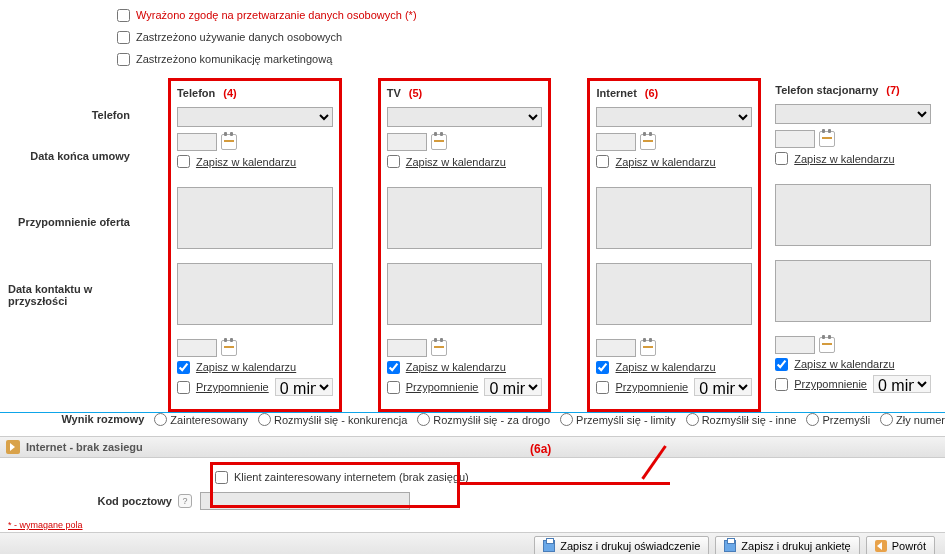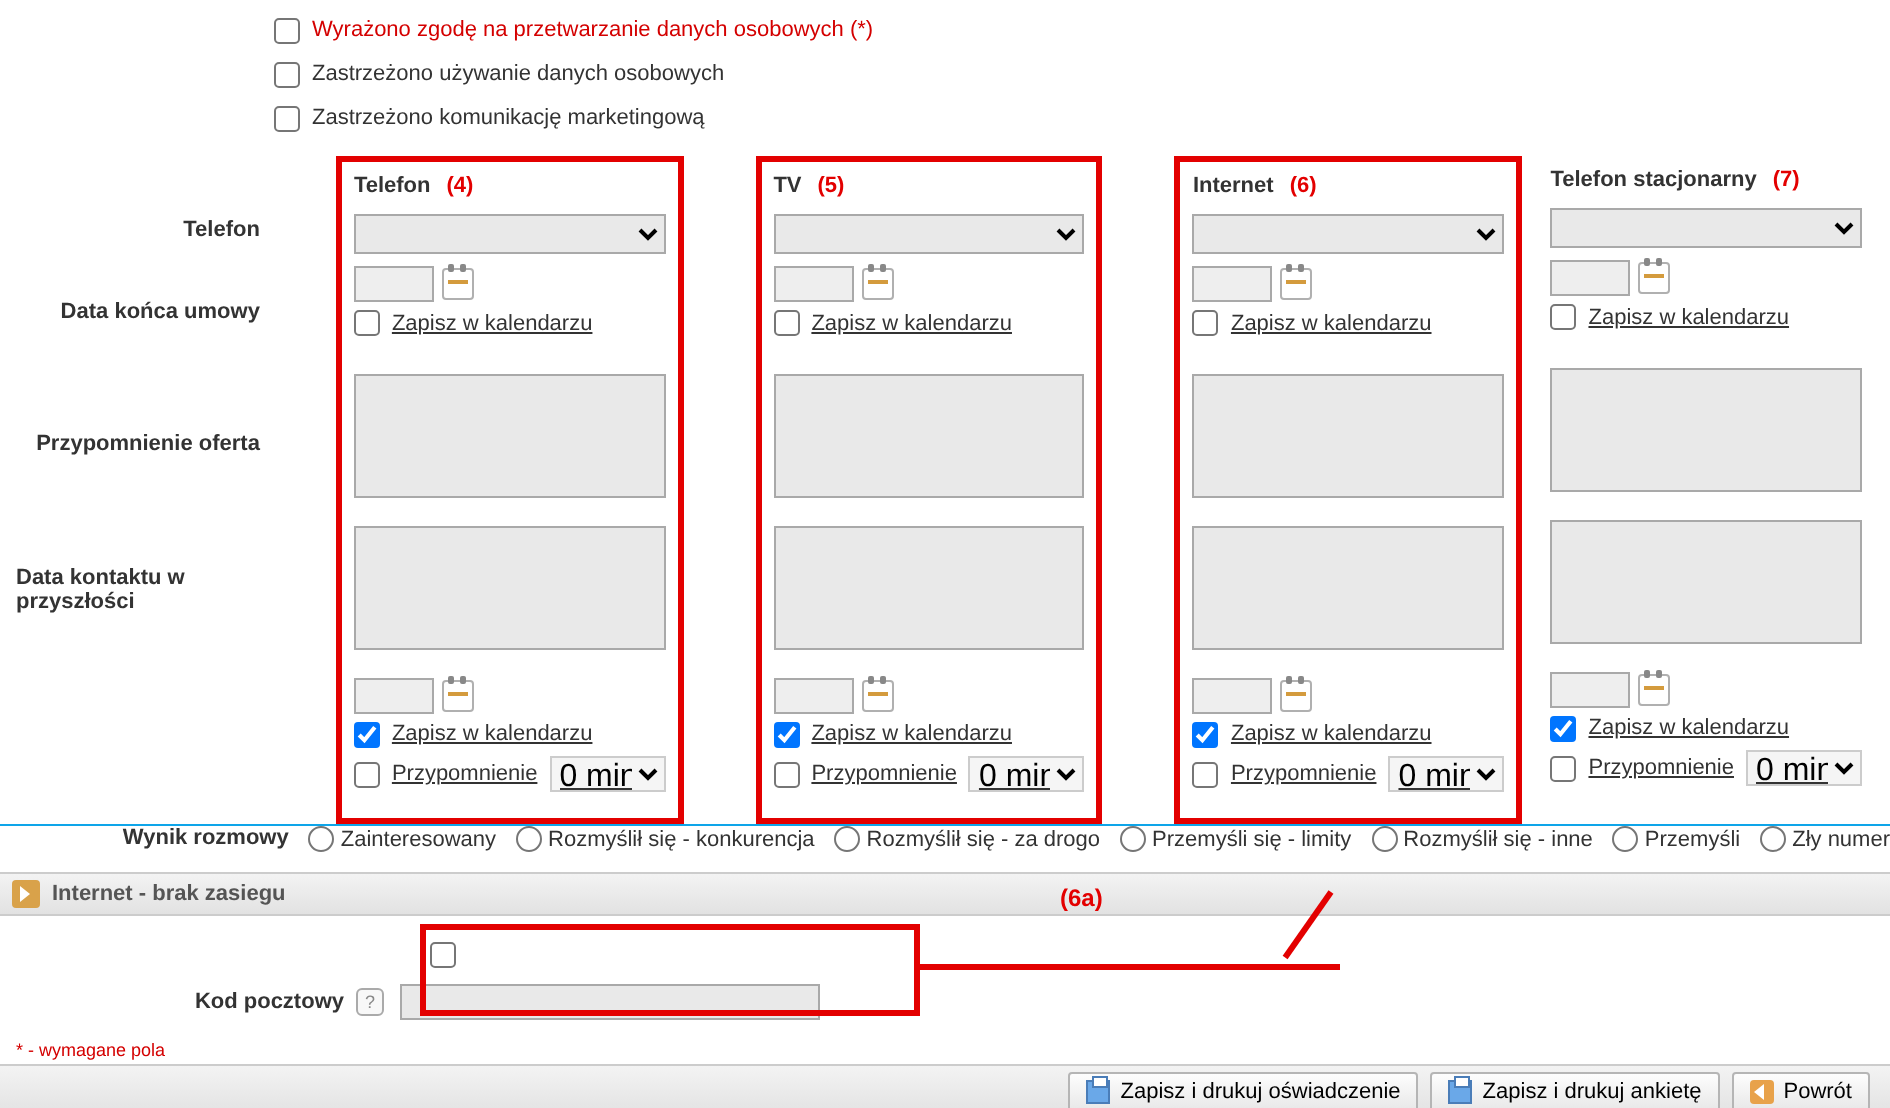--- a/index.html
+++ b/index.html
@@ -5,21 +5,21 @@
   * { box-sizing: border-box; }
   body {
     margin: 0;
     font-family: Tahoma, Verdana, Arial, sans-serif;
     font-size: 11px;
     color: #333;
     background: #fff;
     width: 945px;
   }
   .top-section { padding: 4px 0 8px 0; }
-  .chk-row { display: flex; align-items: center; height: 22px; padding-left: 117px; margin-left: 20px; }
+  .chk-row { display: flex; align-items: center; height: 22px; padding-left: 117px; }
   .chk-row.consent { color: #d40000; }
   .chk { width: 13px; height: 13px; margin: 0 6px 0 0; }
 
   .service-grid { display: flex; padding-left: 8px; }
   .label-col { width: 180px; display: flex; flex-direction: column; }
   .label-cell { display: flex; align-items: center; justify-content: flex-end; padding-right: 10px; font-weight: bold; color: #333; }
   .h-header { height: 24px; }
   .h-operator { height: 26px; align-items: center; }
   .h-date { height: 54px; padding-top: 2px; }
   .h-uwagi { height: 76px; padding-top: 4px; }
@@ -63,21 +63,21 @@
   .box6a { position: absolute; left: 210px; top: 4px; width: 250px; height: 46px; border: 3px solid #e30000; pointer-events: none; }
   .label6a { position: absolute; left: 530px; top: -16px; color: #e30000; font-weight: bold; font-size: 12px; }
   .line6a-h { position: absolute; left: 460px; top: 24px; width: 210px; height: 3px; background: #e30000; }
   .line6a-d { position: absolute; left: 664px; top: -12px; width: 3px; height: 40px; background: #e30000; transform: rotate(35deg); transform-origin: top; }
 
   .kp-row { display: flex; align-items: center; height: 26px; padding-left: 8px; }
   .kp-row .lbl { width: 170px; text-align: right; padding-right: 6px; font-weight: bold; }
   .help-icon { width: 14px; height: 14px; border: 1px solid #aaa; border-radius: 3px; background: #f8f8f8; display: inline-flex; align-items: center; justify-content: center; font-size: 9px; color: #888; margin-right: 8px; }
   .kp-input { width: 210px; height: 18px; border: 1px solid #a9a9a9; background: #e9e9e9; }
 
-  .req-note { font-size: 9px; color: #d40000; padding: 2px 8px; }
+  .req-note { font-size: 9px; color: #d40000; padding: 2px 8px; text-decoration: underline; }
 
   .bottom-bar { height: 26px; background: linear-gradient(#f3f3f3, #e2e2e2); border-top: 1px solid #ccc; display: flex; align-items: center; justify-content: flex-end; padding-right: 10px; gap: 6px; }
   .btn { height: 20px; border: 1px solid #b5b5b5; background: linear-gradient(#fdfdfd,#e8e8e8); display: inline-flex; align-items: center; padding: 0 8px; font-size: 11px; cursor: pointer; border-radius: 2px; gap: 5px; }
   .btn-icon { width: 12px; height: 12px; }
   .btn-icon.printer { background: #6aa8e8; border: 1px solid #4a7db8; position: relative; }
   .btn-icon.printer::after { content:""; position:absolute; left:2px; top:-3px; width:6px; height:4px; background:#fff; border:1px solid #4a7db8; }
   .btn-icon.back { background: #e8a24a; border-radius: 2px; position: relative; }
   .btn-icon.back::after { content:""; position:absolute; left:2px; top:2px; width:0; height:0; border-top:4px solid transparent; border-bottom:4px solid transparent; border-right:5px solid #fff; }
 </style>
 </head>
@@ -294,20 +294,21 @@
   <span class="icon-arrow"></span>
   <span>Internet - brak zasiegu</span>
 </div>
 
 <div class="internet-box">
   <span class="label6a">(6a)</span>
   <div class="line6a-h"></div>
   <div class="line6a-d"></div>
   <div class="chk-row2">
     <input type="checkbox" class="chk" style="">
+    <span>Klient zainteresowany internetem (brak zasięgu)</span>
   </div>
   <div class="kp-row">
     <div class="lbl">Kod pocztowy</div>
     <span class="help-icon">?</span>
     <input class="kp-input" style="">
   </div>
   <div class="box6a"></div>
 </div>
 
 <div class="req-note">* - wymagane pola</div>

